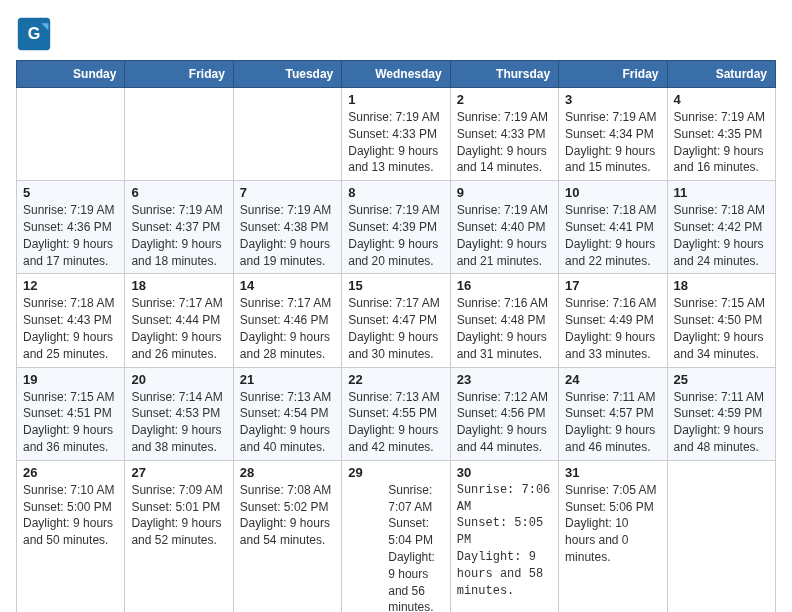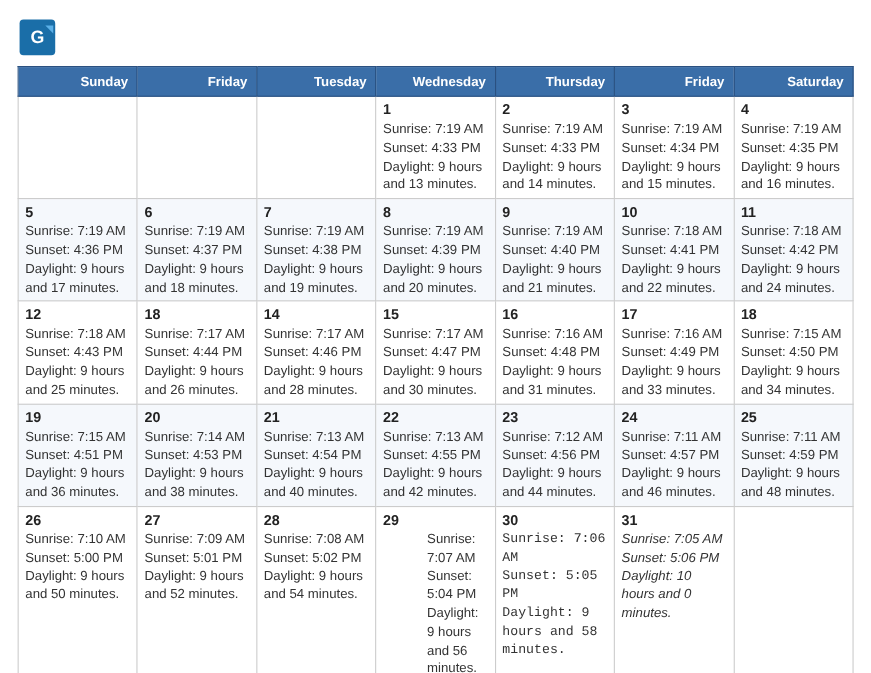--- a/index.html
+++ b/index.html
@@ -304,20 +304,20 @@
 Daylight: 9 hours and 56 minutes.</div>
         </td>
         <td>
           <div class="day-num">30</div>
           <div class="day-info" style="white-space: pre-line; font-family: Liberation Mono, monospace;">Sunrise: 7:06 AM
 Sunset: 5:05 PM
 Daylight: 9 hours and 58 minutes.</div>
         </td>
         <td>
           <div class="day-num">31</div>
-          <div class="day-info" style="white-space: pre-line; font-style: italic;">Sunrise: 7:05 AM
+          <div class="day-info" style="white-space: pre-line;">Sunrise: 7:05 AM
 Sunset: 5:06 PM
 Daylight: 10 hours and 0 minutes.</div>
         </td>
         <td class="empty-cell"></td>
       </tr>
     </tbody>
 </table>
 
 </body></html>

